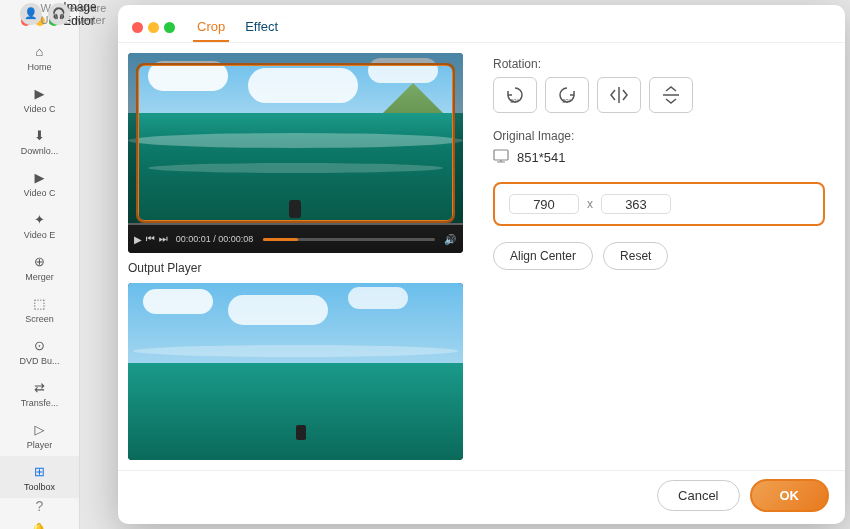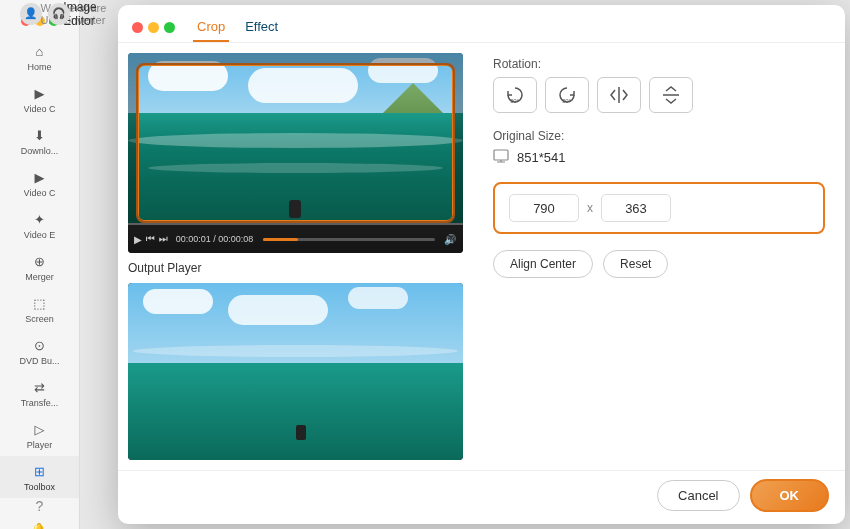--- a/index.html
+++ b/index.html
@@ -416,21 +416,21 @@
       font-size: 11px;
       color: #888;
     }
     .crop-inputs {
       display: flex;
       align-items: center;
       gap: 8px;
     }
     .crop-input {
       width: 70px;
-      height: 28px;
+      height: 20px;
       border: 1px solid #ddd;
       border-radius: 5px;
       text-align: center;
       font-size: 13px;
       color: #333;
       outline: none;
     }
     .crop-x {
       font-size: 12px;
       color: #888;
@@ -659,21 +659,21 @@
               <svg width="20" height="20" viewBox="0 0 20 20" fill="none">
                 <line x1="2" y1="10" x2="18" y2="10" stroke="#555" stroke-width="1.5"></line>
                 <polyline points="5,6 10,2 15,6" stroke="#555" stroke-width="1.5" fill="none"></polyline>
                 <polyline points="5,14 10,18 15,14" stroke="#555" stroke-width="1.5" fill="none"></polyline>
               </svg>
             </button>
           </div>
         </div>
 
         <div>
-          <div class="section-label">Original Size:</div>
+          <div class="section-label">Original Image:</div>
           <div class="original-size-box">
             <span class="size-icon">
               <svg width="16" height="14" viewBox="0 0 16 14" fill="none">
                 <rect x="1" y="1" width="14" height="10" rx="1" stroke="#888" stroke-width="1.2" fill="none"></rect>
                 <line x1="4" y1="13" x2="12" y2="13" stroke="#888" stroke-width="1.2"></line>
                 <line x1="8" y1="11" x2="8" y2="13" stroke="#888" stroke-width="1.2"></line>
               </svg>
             </span>
             <span class="size-text">851*541</span>
           </div>

